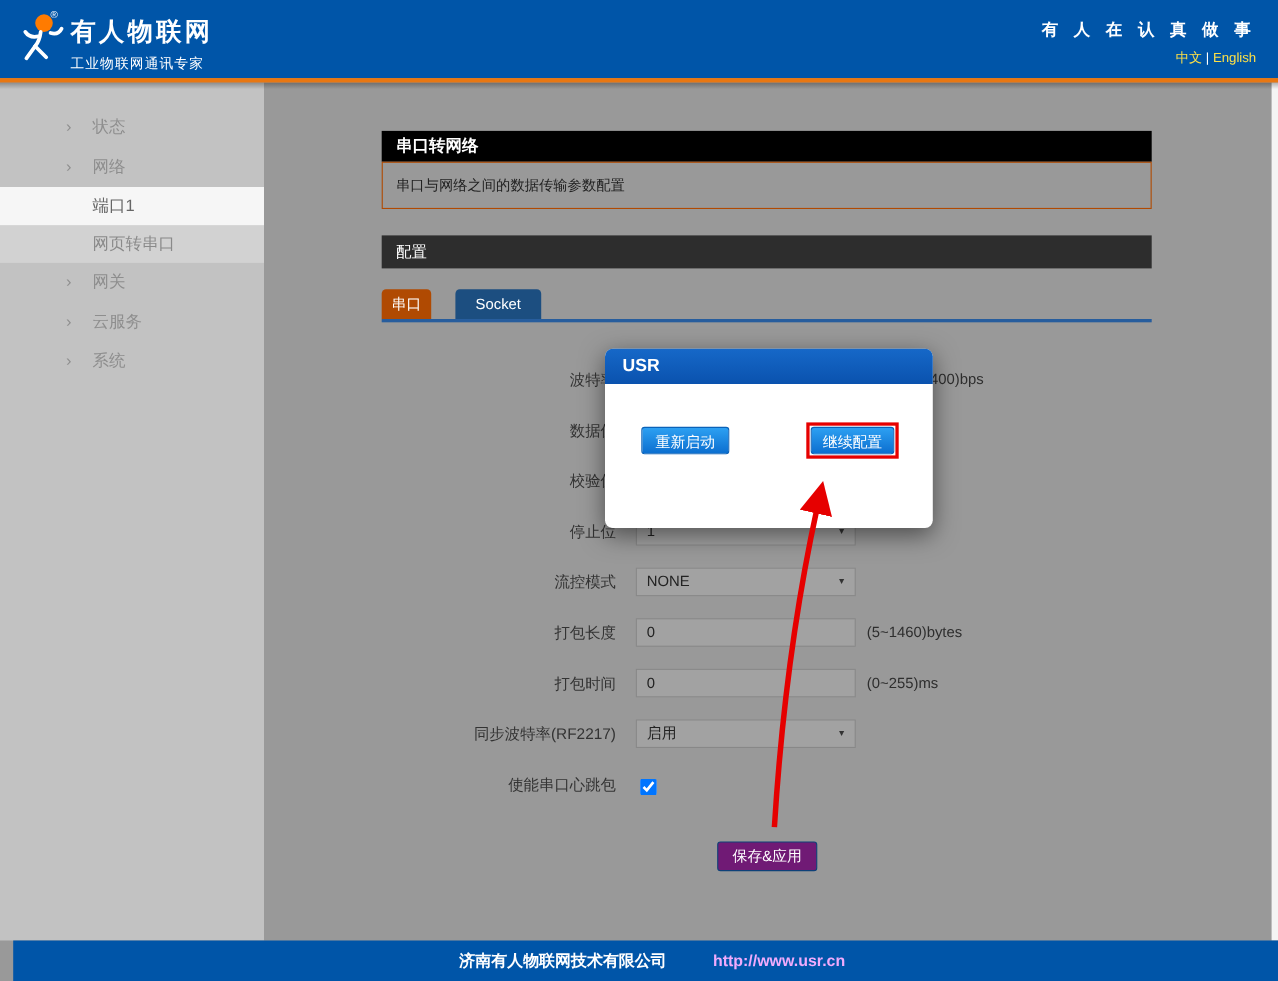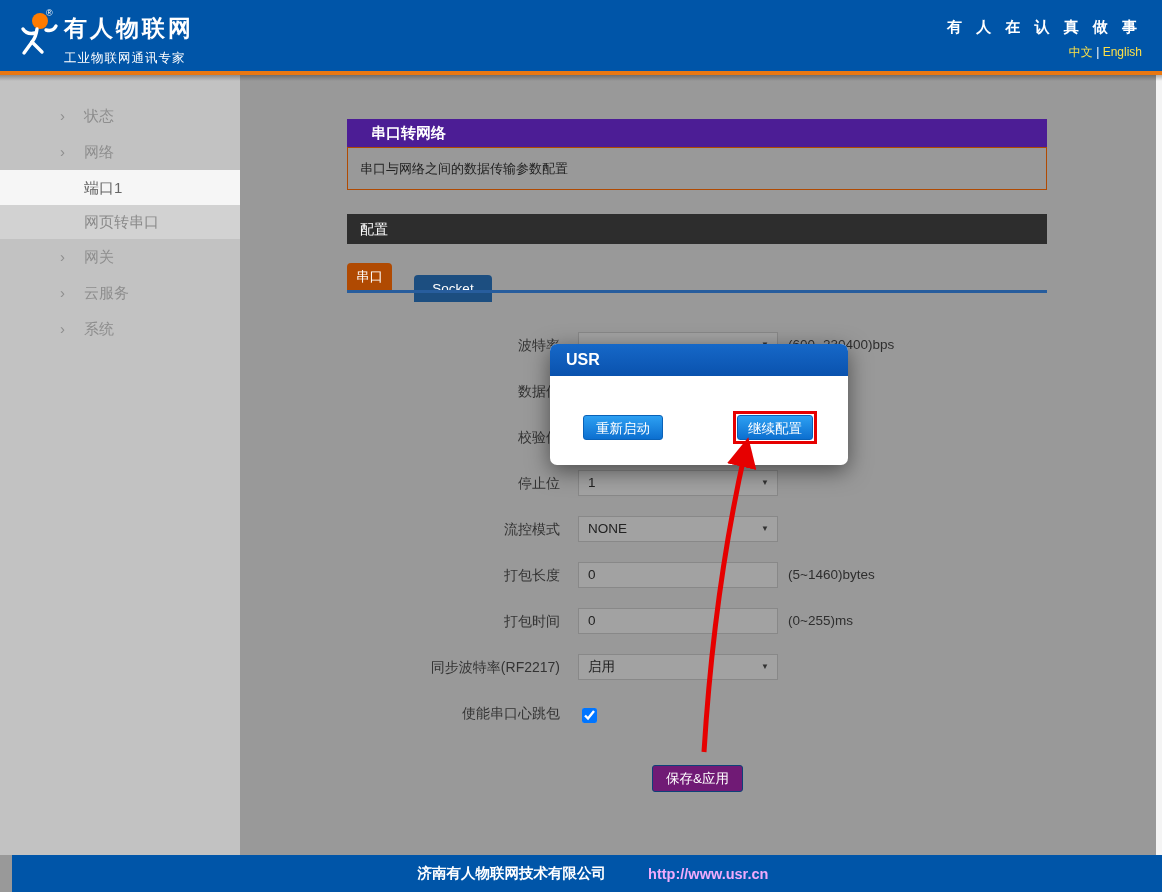--- a/index.html
+++ b/index.html
@@ -26,51 +26,51 @@
   .sb-item .chev{position:absolute;left:60px;top:0;width:16px;font-size:15px;color:#8e8e8e;}
   .sb-item.active{background:#3f3f3f;color:#fff;}
   .sb-item.active .chev{color:#fff;display:inline-block;}
   .chev-down{display:inline-block;transform:rotate(90deg);transform-origin:center;}
   .sb-sub1{height:35px;line-height:35px;background:#f6f6f6;color:#666;}
   .sb-sub2{height:34px;line-height:34px;background:#d2d2d2;color:#8a8a8a;}
 
   
   .content{position:absolute;left:240px;top:75px;width:922px;height:780px;background:#999;}
   .scrollbar{position:absolute;right:0;top:75px;width:6px;height:780px;background:#f4f4f4;z-index:6;}
-  .panel-title{position:absolute;left:347px;top:119px;width:700px;height:28px;background:#4c1d95;color:#fff;
-    font-size:15px;font-weight:bold;line-height:28px;padding-left:24px;}
+  .panel-title{position:absolute;left:347px;top:119px;width:700px;height:28px;background:#000000;color:#fff;
+    font-size:15px;font-weight:bold;line-height:28px;padding-left:13px;}
   .panel-desc{position:absolute;left:347px;top:147px;width:700px;height:43px;border:1px solid #b04a02;
     color:#222;font-size:13px;display:flex;align-items:center;padding-left:12px;}
   .section-bar{position:absolute;left:347px;top:214px;width:700px;height:30px;background:#2d2d2d;color:#fff;
     font-size:14px;line-height:30px;padding-left:13px;}
   .tab{position:absolute;top:263px;height:27px;color:#fff;font-size:13.5px;text-align:center;line-height:27px;
     border-radius:4px 4px 0 0;cursor:pointer;}
   .tab-serial{left:347px;width:45px;background:#b04a02;}
-  .tab-socket{left:414px;width:78px;background:#1c4e80;margin-top:12px;}
+  .tab-socket{left:414px;width:78px;background:#1c4e80;}
   .tab-underline{position:absolute;left:347px;top:290px;width:700px;height:3px;background:#275d9d;}
 
   
   .frow{position:absolute;left:347px;width:760px;height:26px;}
   .flabel{position:absolute;left:13px;width:200px;text-align:right;line-height:26px;font-size:14px;color:#333;}
   .fctrl{position:absolute;left:231px;width:200px;height:26px;border:1px solid #888;background:#a2a2a2;
     line-height:24px;font-size:13.5px;color:#222;padding-left:9px;cursor:pointer;}
   .fctrl .caret{position:absolute;right:8px;top:0;font-size:8px;color:#333;line-height:24px;}
   .fhint{position:absolute;left:441px;line-height:26px;font-size:13.5px;color:#2e2e2e;}
   .cb{position:absolute;left:231px;top:5px;width:15px;height:15px;cursor:pointer;}
   .save-btn{position:absolute;left:652px;top:765px;width:91px;height:27px;background:#701a75;border:1px solid #0e4178;
     border-radius:3px;color:#fff;font-size:13.5px;text-align:center;line-height:25px;cursor:pointer;}
 
   
   .footer{position:absolute;left:12px;top:855px;width:1162px;height:37px;background:#0055a8;color:#fff;
     display:flex;align-items:center;justify-content:center;gap:42px;font-size:14.5px;font-weight:bold;z-index:30;}
   .footer a{color:#f0abfc;text-decoration:none;}
 
   
-  .modal{position:absolute;left:550px;top:317px;width:298px;height:121px;background:#fff;border-radius:7px;
-    box-shadow:0 6px 22px rgba(0,0,0,.5);z-index:40;margin-top:27px;}
+  .modal{position:absolute;left:550px;top:317px;width:298px;height:163px;background:#fff;border-radius:7px;
+    box-shadow:0 6px 22px rgba(0,0,0,.5);z-index:40;}
   .modal-hdr{position:absolute;left:0;top:0;width:100%;height:32px;border-radius:7px 7px 0 0;
     background:linear-gradient(#1668c8,#0a52ae);color:#fff;font-size:16px;font-weight:bold;line-height:32px;padding-left:16px;}
   .m-btn{position:absolute;top:71px;height:25px;border-radius:3px;background:linear-gradient(#2da0f2,#0c6fd0);
     color:#fff;font-size:13.5px;text-align:center;line-height:25px;cursor:pointer;border:1px solid #0a62b8;}
   .m-btn-restart{left:33px;width:80px;}
   .m-btn-continue{left:187px;width:76px;}
   .red-box{position:absolute;left:183px;top:67px;width:84px;height:33px;border:3px solid #e60000;z-index:5;}
 
   .arrow-svg{position:absolute;left:0;top:0;width:1162px;height:892px;z-index:50;pointer-events:none;}
 </style>

